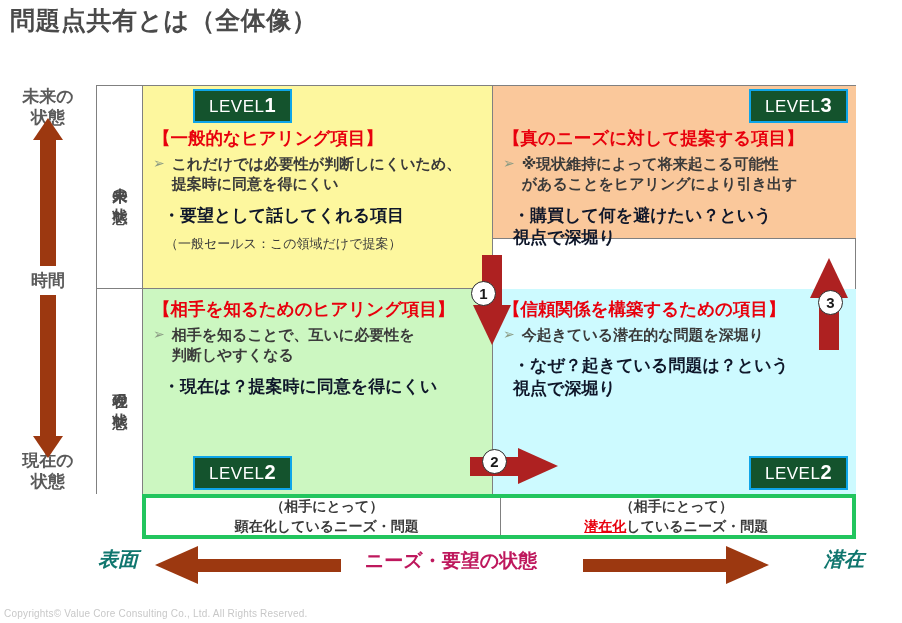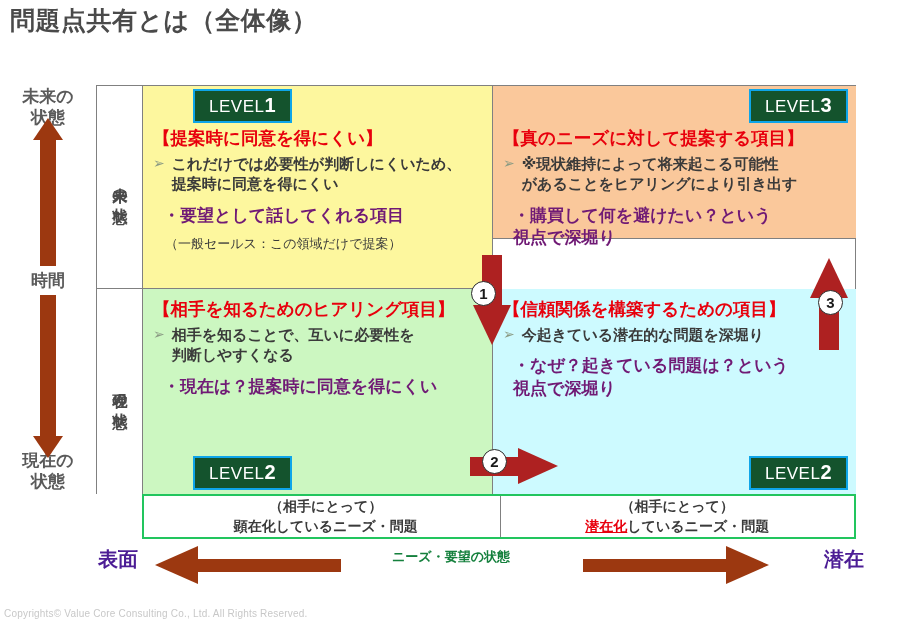--- a/index.html
+++ b/index.html
@@ -124,21 +124,21 @@
   .bullet-row {
     display: flex; align-items: flex-start;
     font-size: 15px; font-weight: bold; color: #3a3a3a;
     line-height: 1.35; margin-bottom: 4px;
   }
   .bullet-glyph {
     color: #8a9a83; font-size: 14px; margin-right: 7px;
     flex: 0 0 auto; line-height: 1.4;
   }
   .sub-point {
-    font-size: 17px; font-weight: bold; color: #701a75;
+    font-size: 17px; font-weight: bold; color: #0f172a;
     line-height: 1.32; margin-top: 10px; padding-left: 10px; font-family: Liberation Serif, serif;
   }
   .note {
     font-size: 13px; color: #3a3a3a; margin-top: 8px; padding-left: 12px;
   }
 
   
   .arrow-wrap { position: absolute; z-index: 8; }
 
   
@@ -176,46 +176,46 @@
   }
   .c1 { left: 471px; top: 281px; }
   .c2 { left: 482px; top: 449px; }
   .c3 { left: 818px; top: 290px; }
 
   
   .colheads {
     position: absolute;
     left: 142px; top: 494px;
     width: 714px; height: 45px;
-    border: 2px solid #22c55e;
+    border: 4px solid #22c55e;
     box-sizing: border-box;
     display: flex;
     padding-left: 8px;
   }
   .colhead {
     display: flex; flex-direction: column;
     align-items: center; justify-content: center;
     font-size: 14px; font-weight: bold; color: #3a3a3a;
     line-height: 1.4; box-sizing: border-box;
   }
   .colhead.left { width: 354px; border-right: 1px solid #808080; }
   .colhead.right { width: 359px; }
   .hl-red { color: #E8000D; text-decoration: underline; margin-top: 48px; }
 
   
   .x-axis { position: absolute; left: 0; top: 540px; width: 902px; height: 46px; }
   .x-end {
     position: absolute; top: 6px;
-    font-size: 20px; font-weight: bold; color: #4c1d95;
+    font-size: 20px; font-weight: bold; color: #0f766e; font-style: italic;
   }
   .x-end.l { left: 98px; }
   .x-end.r { right: 38px; }
   .x-mid {
     position: absolute; left: 0; right: 0; top: 8px;
-    text-align: center; font-size: 13px; font-weight: bold; color: #15803d;
+    text-align: center; font-size: 19px; font-weight: bold; color: #be185d;
     z-index: 3;
   }
   .x-bar-l { position: absolute; left: 196px; top: 19px; width: 145px; height: 13px; background: #9c3810; }
   .x-head-l { position: absolute; left: 155px; top: 6px; width: 0; height: 0;
               border-top: 19px solid transparent; border-bottom: 19px solid transparent;
               border-right: 43px solid #9c3810; }
   .x-bar-r { position: absolute; left: 583px; top: 19px; width: 145px; height: 13px; background: #9c3810; }
   .x-head-r { position: absolute; left: 726px; top: 6px; width: 0; height: 0;
               border-top: 19px solid transparent; border-bottom: 19px solid transparent;
               border-left: 43px solid #9c3810; }
@@ -253,21 +253,21 @@
   </div>
   <div class="rowhead r2">
     <span>現在の状態</span>
   </div>
 
   <div class="quad q1">
     <div class="badge badge-q1">
       <span>LEVEL</span><b>1</b>
     </div>
     <div class="qbody q1b">
-      <div class="head-red">【提案時に同意を得にくい】</div>
+      <div class="head-red">【一般的なヒアリング項目】</div>
       <div class="bullet-row">
         <span class="bullet-glyph">➢</span>
         <span>
           <span>これだけでは必要性が判断しにくいため、</span><br>
           <span>提案時に同意を得にくい</span>
         </span>
       </div>
       <div class="sub-point">・要望として話してくれる項目</div>
       <div class="note">（一般セールス：この領域だけで提案）</div>
     </div>

